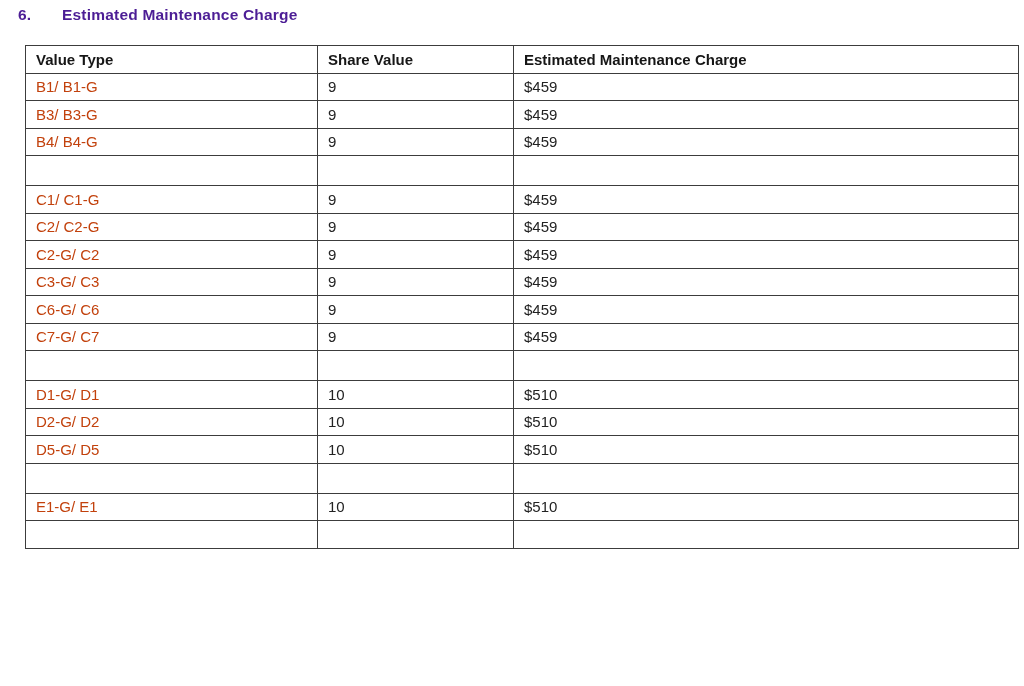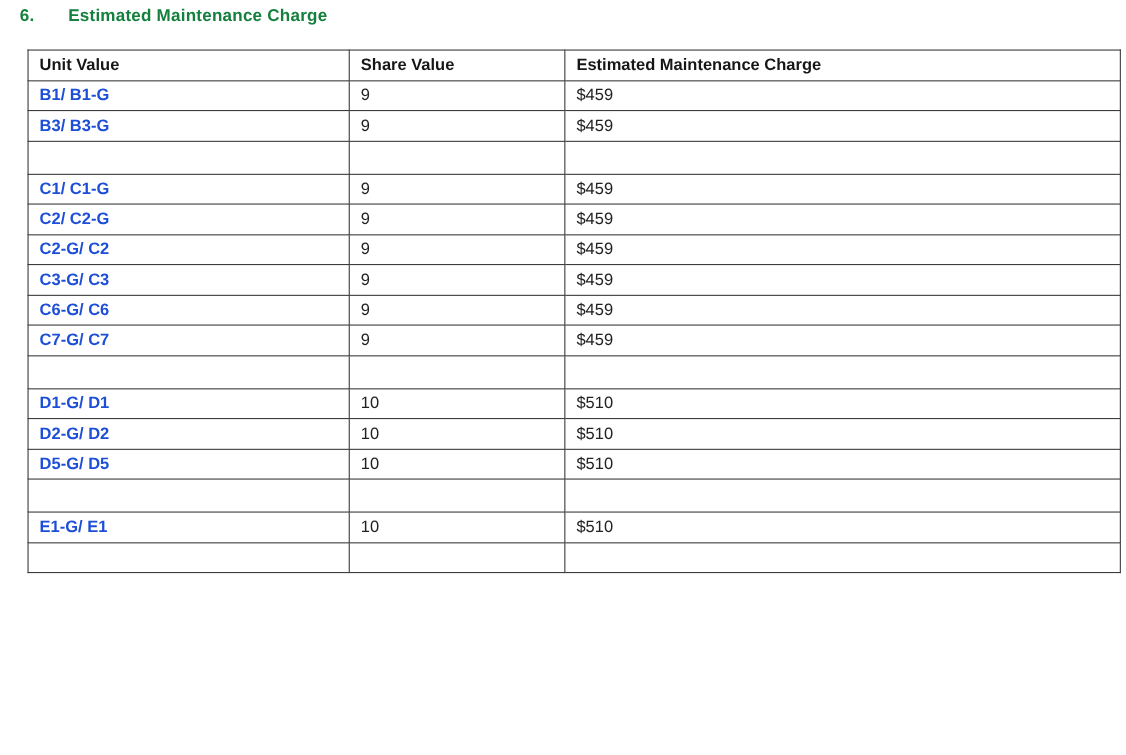--- a/index.html
+++ b/index.html
@@ -16,21 +16,21 @@
     color: #1c1c1c;
     -webkit-font-smoothing: antialiased;
   }
   .heading {
     position: absolute;
     top: 6px;
     left: 18px;
     font-size: 15.5px;
     font-weight: 700;
     letter-spacing: 0.2px;
-    color: #15803d;
+    color: #4c1d95;
     white-space: nowrap;
   }
   .heading .num {
     display: inline-block;
     width: 44px;
   }
   table.doc-table {
     position: absolute;
     top: 45px;
     left: 25px;
@@ -51,22 +51,22 @@
     text-align: left;
     overflow: hidden;
     white-space: nowrap;
   }
   table.doc-table th {
     font-weight: 700;
     font-size: 15px;
     color: #161616;
   }
   table.doc-table td:first-child {
-    font-weight: 700;
-    color: #1d4ed8;
+    font-weight: 400;
+    color: #c2410c;
   }
   table.doc-table td:nth-child(2),
   table.doc-table td:nth-child(3) {
     font-weight: 400;
     color: #222222;
   }
   tr.spacer td { height: 29px; }
   tr.partial td { height: 26.5px; }
 </style>
 </head>
@@ -77,33 +77,38 @@
 </div>
 
 <table class="doc-table">
   <colgroup>
     <col class="c1">
       <col class="c2">
       <col class="c3">
   </colgroup>
   <thead>
     <tr>
-      <th>Unit Value</th>
+      <th>Value Type</th>
       <th>Share Value</th>
       <th>Estimated Maintenance Charge</th>
     </tr>
   </thead>
   <tbody>
       <tr>
         <td>B1/ B1-G</td>
         <td>9</td>
         <td>$459</td>
       </tr>
       <tr>
         <td>B3/ B3-G</td>
+        <td>9</td>
+        <td>$459</td>
+      </tr>
+      <tr>
+        <td>B4/ B4-G</td>
         <td>9</td>
         <td>$459</td>
       </tr>
       <tr class="spacer">
         <td></td>
         <td></td>
         <td></td>
       </tr>
       <tr>
         <td>C1/ C1-G</td>

